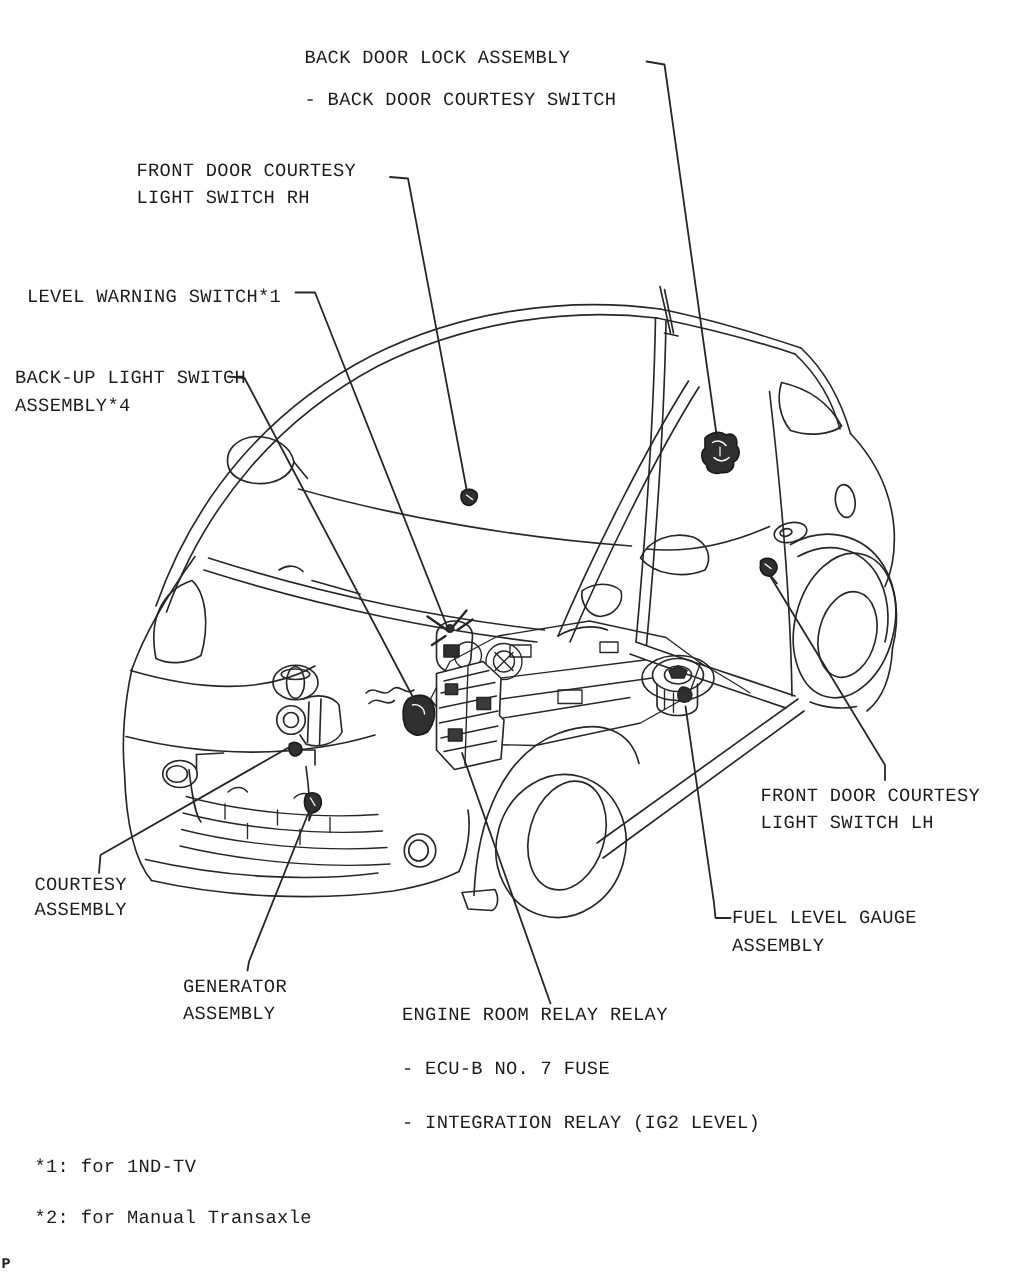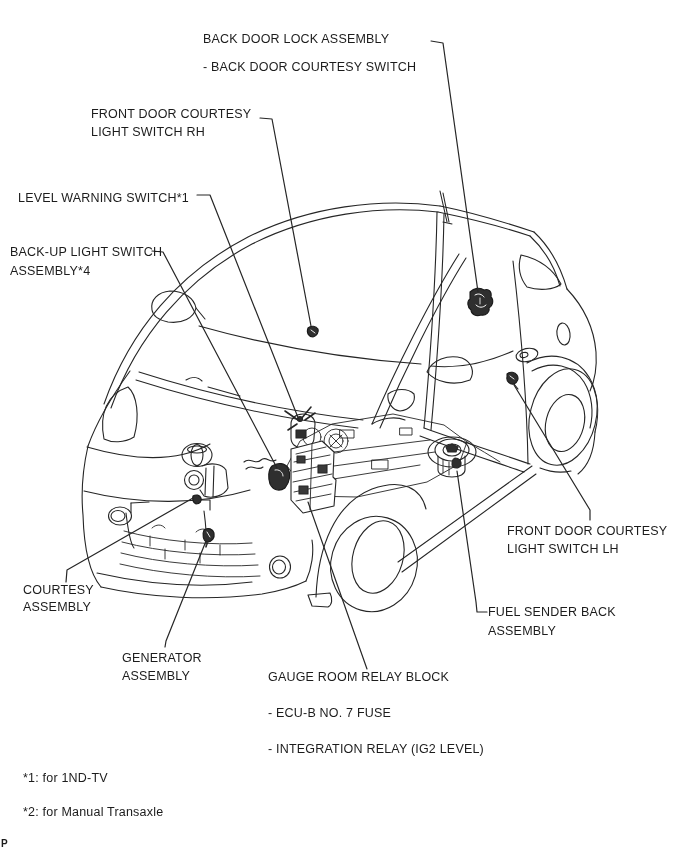--- a/index.html
+++ b/index.html
@@ -1,17 +1,17 @@
 <!DOCTYPE html>
 <html><head>
 <meta charset="utf-8">
 <style>
   html,body{margin:0;padding:0;background:#ffffff;}
   #stage{position:relative;width:690px;height:854px;background:#ffffff;overflow:hidden;
-         font-family:Liberation Sans, sans-serif;}
+         font-family:Liberation Mono, monospace;}
   #drawing{position:absolute;left:0;top:0;}
   .t{position:absolute;font-size:12.5px;color:#1c1c1c;white-space:nowrap;letter-spacing:.2px;}
   .pg{position:absolute;font-size:10px;font-weight:600;color:#1c1c1c;}
   svg path, svg ellipse, svg circle, svg line, svg polyline{vector-effect:none;}
 </style>
 </head>
 <body>
 
 <div id="stage">
 
@@ -253,27 +253,27 @@
 
   <div class="t" style="left:10px;top:245px">BACK-UP LIGHT SWITCH</div>
   <div class="t" style="left:10px;top:264px">ASSEMBLY*4</div>
 
   <div class="t" style="left:507px;top:524px">FRONT DOOR COURTESY</div>
   <div class="t" style="left:507px;top:542px">LIGHT SWITCH LH</div>
 
   <div class="t" style="left:23px;top:583px">COURTESY</div>
   <div class="t" style="left:23px;top:600px">ASSEMBLY</div>
 
-  <div class="t" style="left:488px;top:605px">FUEL SENDER BACK</div>
+  <div class="t" style="left:488px;top:605px">FUEL LEVEL GAUGE</div>
   <div class="t" style="left:488px;top:624px">ASSEMBLY</div>
 
   <div class="t" style="left:122px;top:651px">GENERATOR</div>
   <div class="t" style="left:122px;top:669px">ASSEMBLY</div>
 
-  <div class="t" style="left:268px;top:670px">GAUGE ROOM RELAY BLOCK</div>
+  <div class="t" style="left:268px;top:670px">ENGINE ROOM RELAY RELAY</div>
   <div class="t" style="left:268px;top:706px">- ECU-B NO. 7 FUSE</div>
   <div class="t" style="left:268px;top:742px">- INTEGRATION RELAY (IG2 LEVEL)</div>
 
   <div class="t" style="left:23px;top:771px">*1: for 1ND-TV</div>
   <div class="t" style="left:23px;top:805px">*2: for Manual Transaxle</div>
 
   <div class="pg" style="left:1px;top:838px">P</div>
 </div>
 
 </body></html>

